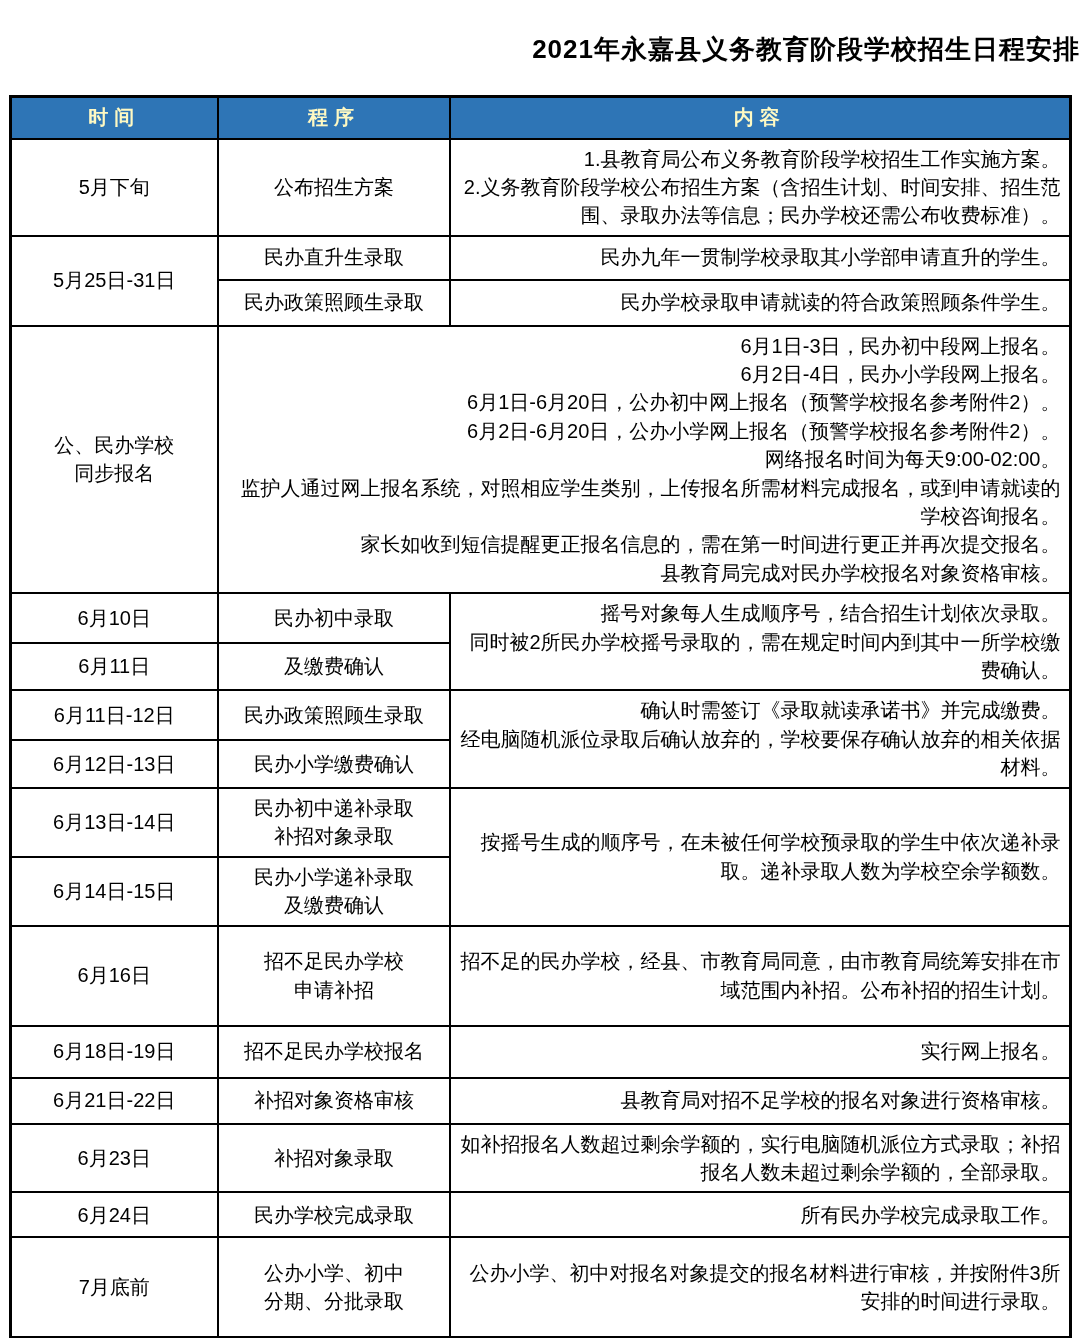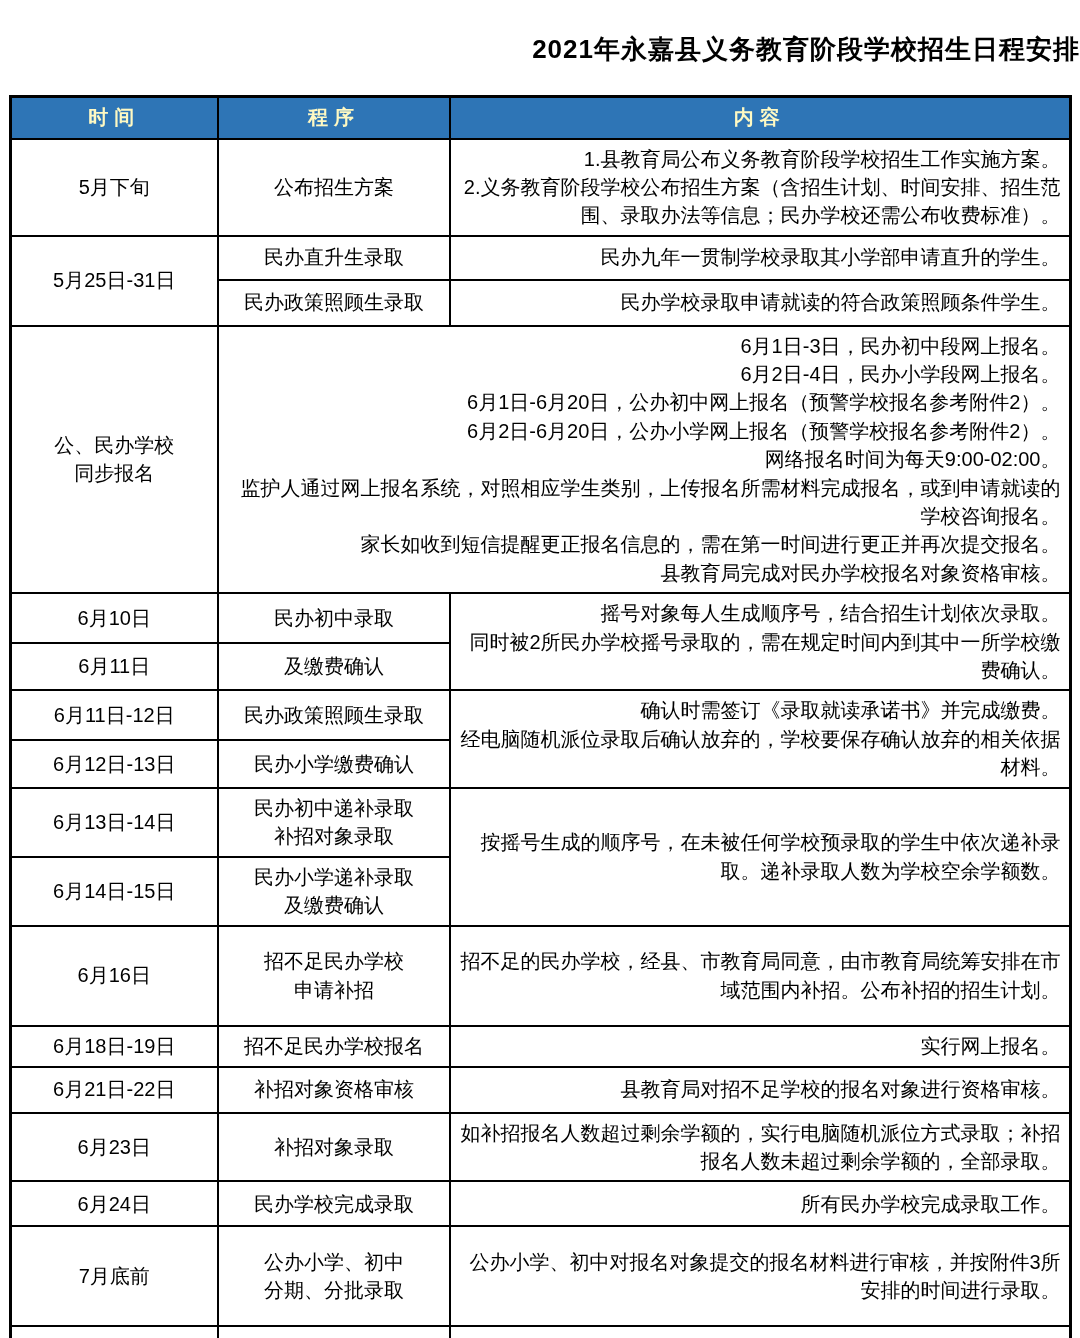--- a/index.html
+++ b/index.html
@@ -61,21 +61,21 @@
   }
   
   tr.h88  { height: 88px; }
   tr.h44  { height: 44px; }
   tr.h46  { height: 46px; }
   tr.h245 { height: 245px; }
   tr.h47  { height: 47px; }
   tr.h45  { height: 45px; }
   tr.h69  { height: 69px; }
   tr.h87  { height: 100px; }
-  tr.h48  { height: 41px; }
+  tr.h48  { height: 52px; }
   tr.h64  { height: 64px; }
 </style>
 </head>
 <body>
 
 <div class="page">
 
   <h1 class="doc-title">2021年永嘉县义务教育阶段学校招生日程安排</h1>
 
   <table class="schedule">

